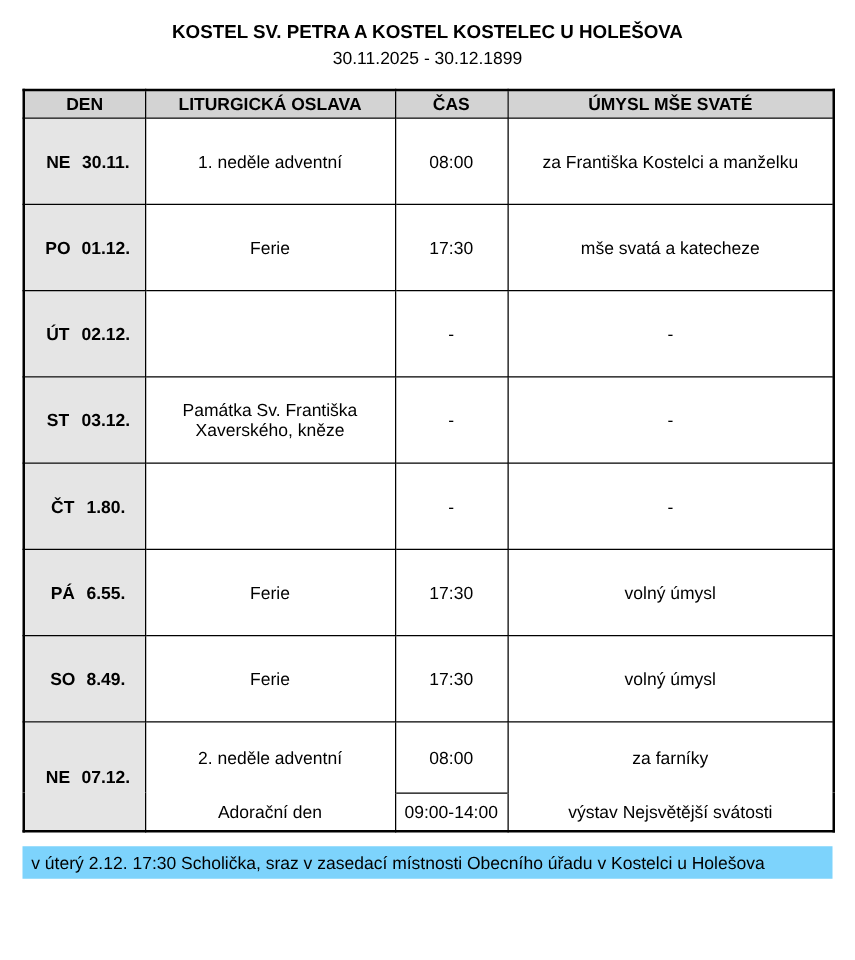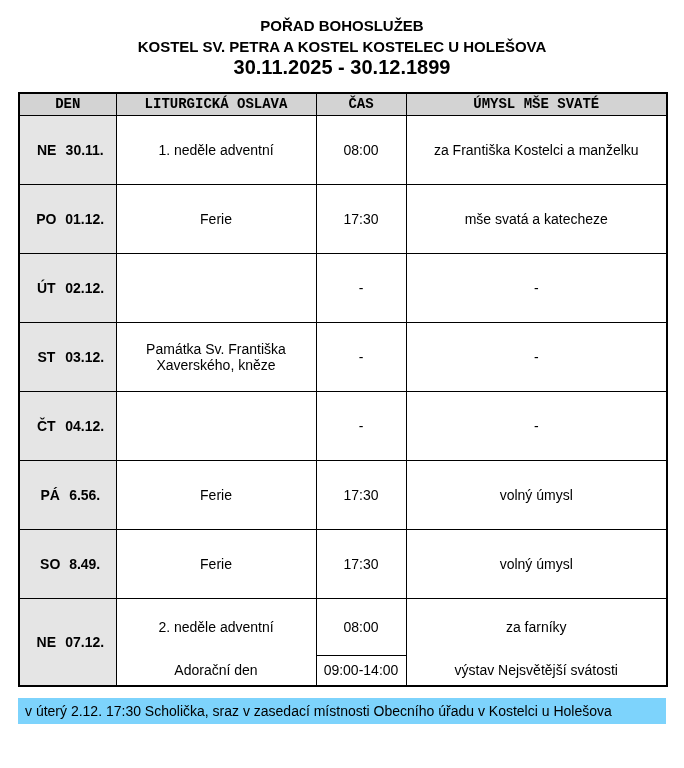--- a/index.html
+++ b/index.html
@@ -6,42 +6,41 @@
   html, body { margin: 0; padding: 0; }
   body {
     width: 684px; height: 768px;
     background: #ffffff; color: #000000;
     font-family: "Liberation Sans", "DejaVu Sans", sans-serif;
   }
   .page { padding: 15px 18px 0 18px; }
 
   .titles { text-align: center; margin-bottom: 15px; }
   .title-line { font-weight: bold; font-size: 15px; line-height: 21px; }
-  .date-range { font-size: 20px; line-height: 20px; font-weight: bold; }
+  .date-range { font-size: 14px; line-height: 20px; }
 
   table.schedule {
     width: 100%;
     border-collapse: collapse;
     border: 2px solid #000;
     table-layout: fixed;
   }
   .schedule th, .schedule td {
     border: 1px solid #000;
     padding: 2px 4px;
     font-size: 14px;
     text-align: center;
     vertical-align: middle;
     overflow: hidden;
   }
   .schedule thead th {
     background: #d3d3d3;
     height: 22px;
     font-weight: bold;
     padding: 1px 4px;
-    font-family: Liberation Mono, monospace;
   }
   .day-cell {
     background: #e5e5e5;
     font-weight: bold;
     text-align: left;
     padding-left: 8px;
   }
   .day-abbr { display: inline-block; min-width: 30px; }
 
   tr.row { height: 69px; }
@@ -58,21 +57,20 @@
     line-height: 20px;
     padding: 3px 7px;
   }
 </style>
 </head>
 <body>
 
 <div class="page">
 
   <div class="titles">
-    <div class="title-line">POŘAD BOHOSLUŽEB</div>
     <div class="title-line">KOSTEL SV. PETRA A KOSTEL KOSTELEC U HOLEŠOVA</div>
     <div class="date-range">30.11.2025 - 30.12.1899</div>
   </div>
 
   <table class="schedule">
     <colgroup>
       <col style="width:97px">
       <col style="width:200px">
       <col style="width:90px">
       <col style="width:261px">
@@ -123,31 +121,31 @@
           <span class="day-date">03.12.</span>
         </td>
         <td class="celebration-cell">Památka Sv. Františka Xaverského, kněze</td>
         <td class="time-cell">-</td>
         <td class="intention-cell">-</td>
       </tr>
 
       <tr class="row">
         <td class="day-cell">
           <span class="day-abbr">ČT</span>
-          <span class="day-date">04.12.</span>
+          <span class="day-date">1.80.</span>
         </td>
         <td class="celebration-cell"></td>
         <td class="time-cell">-</td>
         <td class="intention-cell">-</td>
       </tr>
 
       <tr class="row">
         <td class="day-cell">
           <span class="day-abbr">PÁ</span>
-          <span class="day-date">6.56.</span>
+          <span class="day-date">6.55.</span>
         </td>
         <td class="celebration-cell">Ferie</td>
         <td class="time-cell">17:30</td>
         <td class="intention-cell">volný úmysl</td>
       </tr>
 
       <tr class="row">
         <td class="day-cell">
           <span class="day-abbr">SO</span>
           <span class="day-date">8.49.</span>

